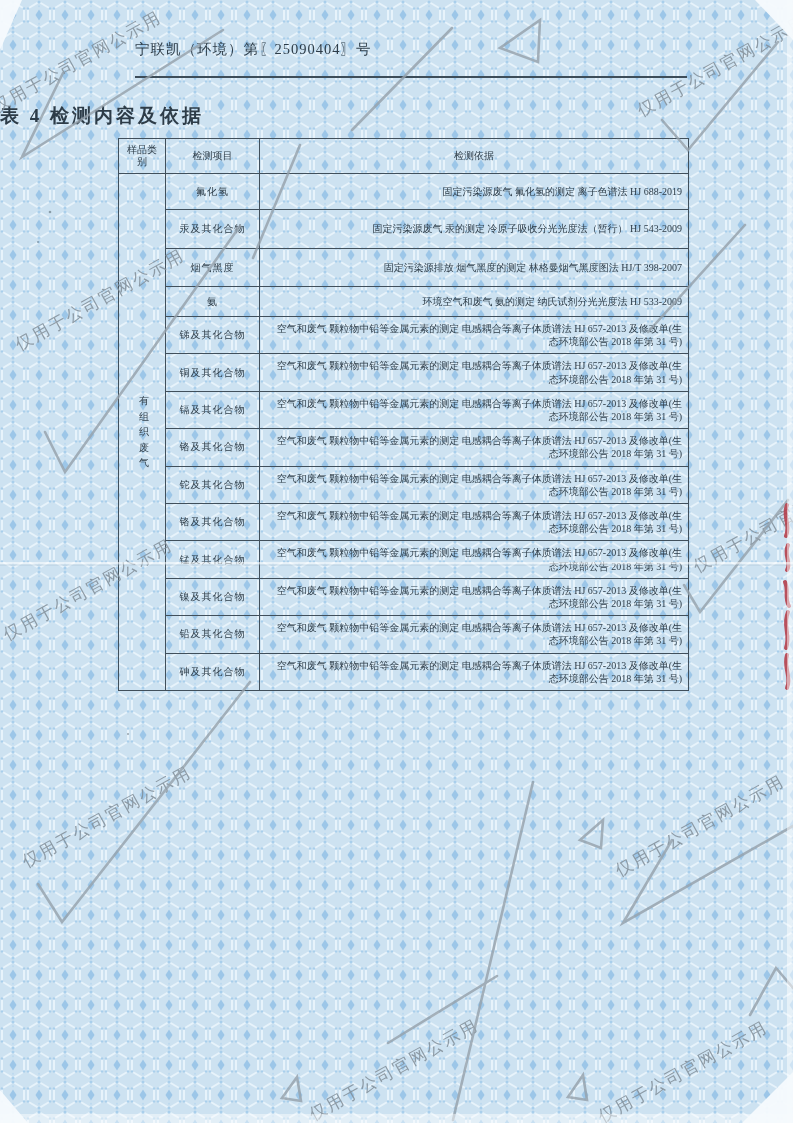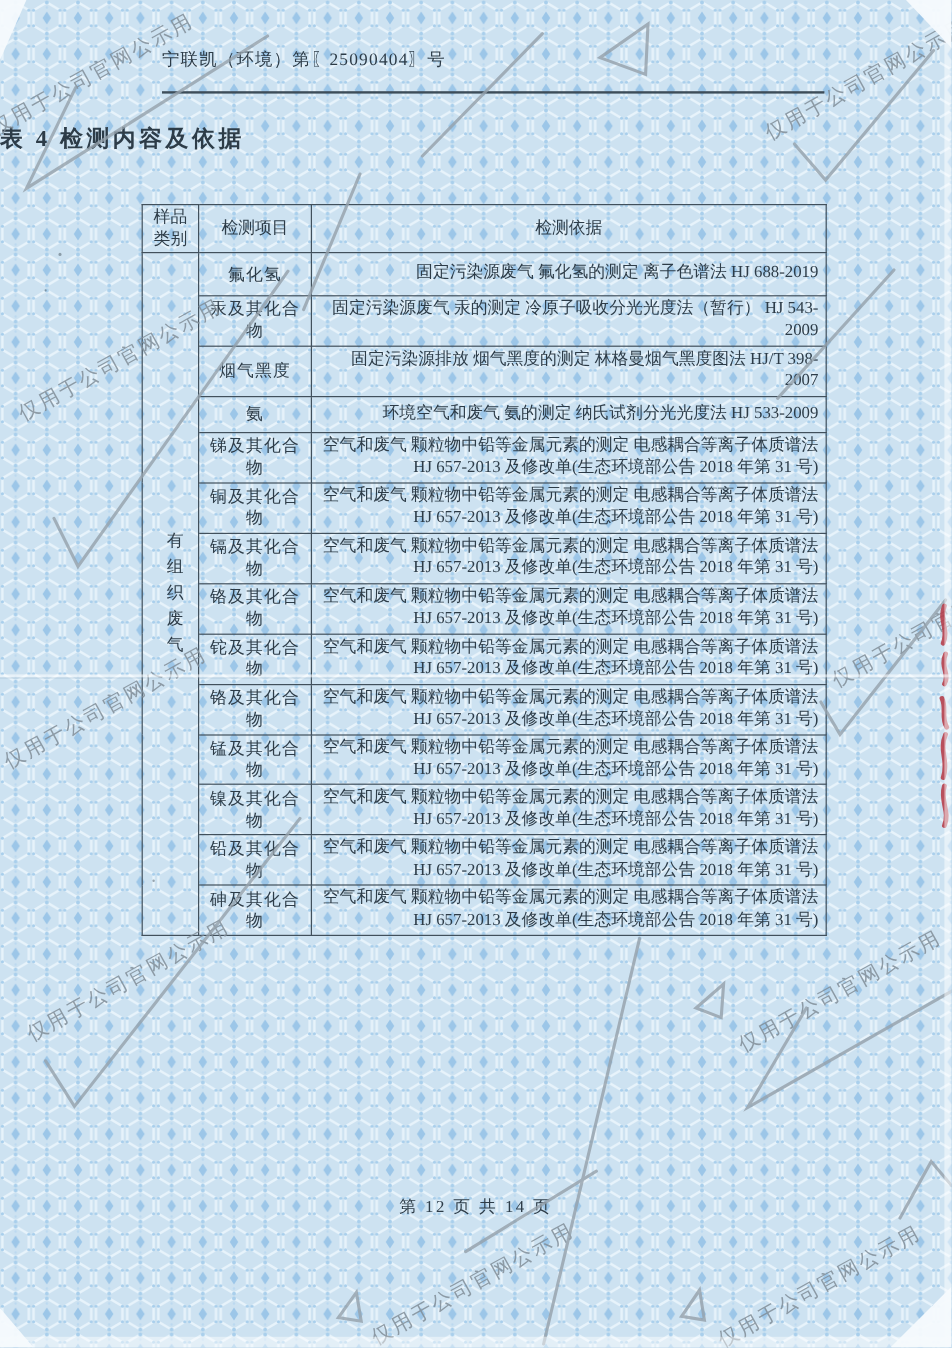--- a/index.html
+++ b/index.html
@@ -10,21 +10,21 @@
   #bg{z-index:0;}
   
   #content{z-index:2;}
   .report-no{position:absolute;left:135px;top:40px;font-size:14.5px;
              letter-spacing:1px;white-space:nowrap;}
   .head-rule{position:absolute;left:135px;top:76px;width:552px;height:2px;
              background:#3d4d59;}
   .doc-title{position:absolute;left:0;top:103px;width:100%;text-align:left;
              font-size:19px;font-weight:700;letter-spacing:3px;}
   table.det{position:absolute;left:118px;top:138px;border-collapse:collapse;
-            table-layout:fixed;width:570px;font-size:14px;margin-top:32px;}
+            table-layout:fixed;width:570px;font-size:10px;}
   table.det th,table.det td{border:1.6px solid #41505c;overflow:hidden;
             font-weight:normal;vertical-align:middle;}
   th.hdr{text-align:center;line-height:1.25;padding:2px 4px;}
   td.item{text-align:center;letter-spacing:1px;padding:2px 2px;}
   td.basis{text-align:right;padding:2px 6px 2px 8px;line-height:1.32;}
   td.cat{text-align:center;line-height:1.55;padding:0 20px;letter-spacing:1px;}
   tr.hh{height:35px;} tr.s36{height:36px;} tr.d39{height:39px;}
   tr.d38{height:38px;} tr.s30{height:30px;} tr.d37{height:37.4px;padding-left:16px;}
   .page-footer{position:absolute;left:0;top:997px;width:100%;text-align:center;
                font-size:14px;letter-spacing:2px;}
@@ -128,21 +128,20 @@
       <td class="item">铅及其化合物</td>
       <td class="basis">空气和废气 颗粒物中铅等金属元素的测定 电感耦合等离子体质谱法 HJ 657-2013 及修改单(生态环境部公告 2018 年第 31 号)</td>
     </tr>
     <tr class="d37">
       <td class="item">砷及其化合物</td>
       <td class="basis">空气和废气 颗粒物中铅等金属元素的测定 电感耦合等离子体质谱法 HJ 657-2013 及修改单(生态环境部公告 2018 年第 31 号)</td>
     </tr>
   </tbody>
     </table>
 
-  <div class="page-footer">第 12 页 共 14 页</div>
 </div>
 
 <div class="layer" id="wm">
   <div class="wm" style="left:77px;top:62px">仅用于公司官网公示用</div>
   <div class="wm" style="left:100px;top:300px">仅用于公司官网公示用</div>
   <div class="wm" style="left:722px;top:66px">仅用于公司官网公示用</div>
   <div class="wm" style="left:88px;top:590px">仅用于公司官网公示用</div>
   <div class="wm" style="left:778px;top:522px">仅用于公司官网公示用</div>
   <div class="wm" style="left:107px;top:817px">仅用于公司官网公示用</div>
   <div class="wm" style="left:700px;top:826px">仅用于公司官网公示用</div>

